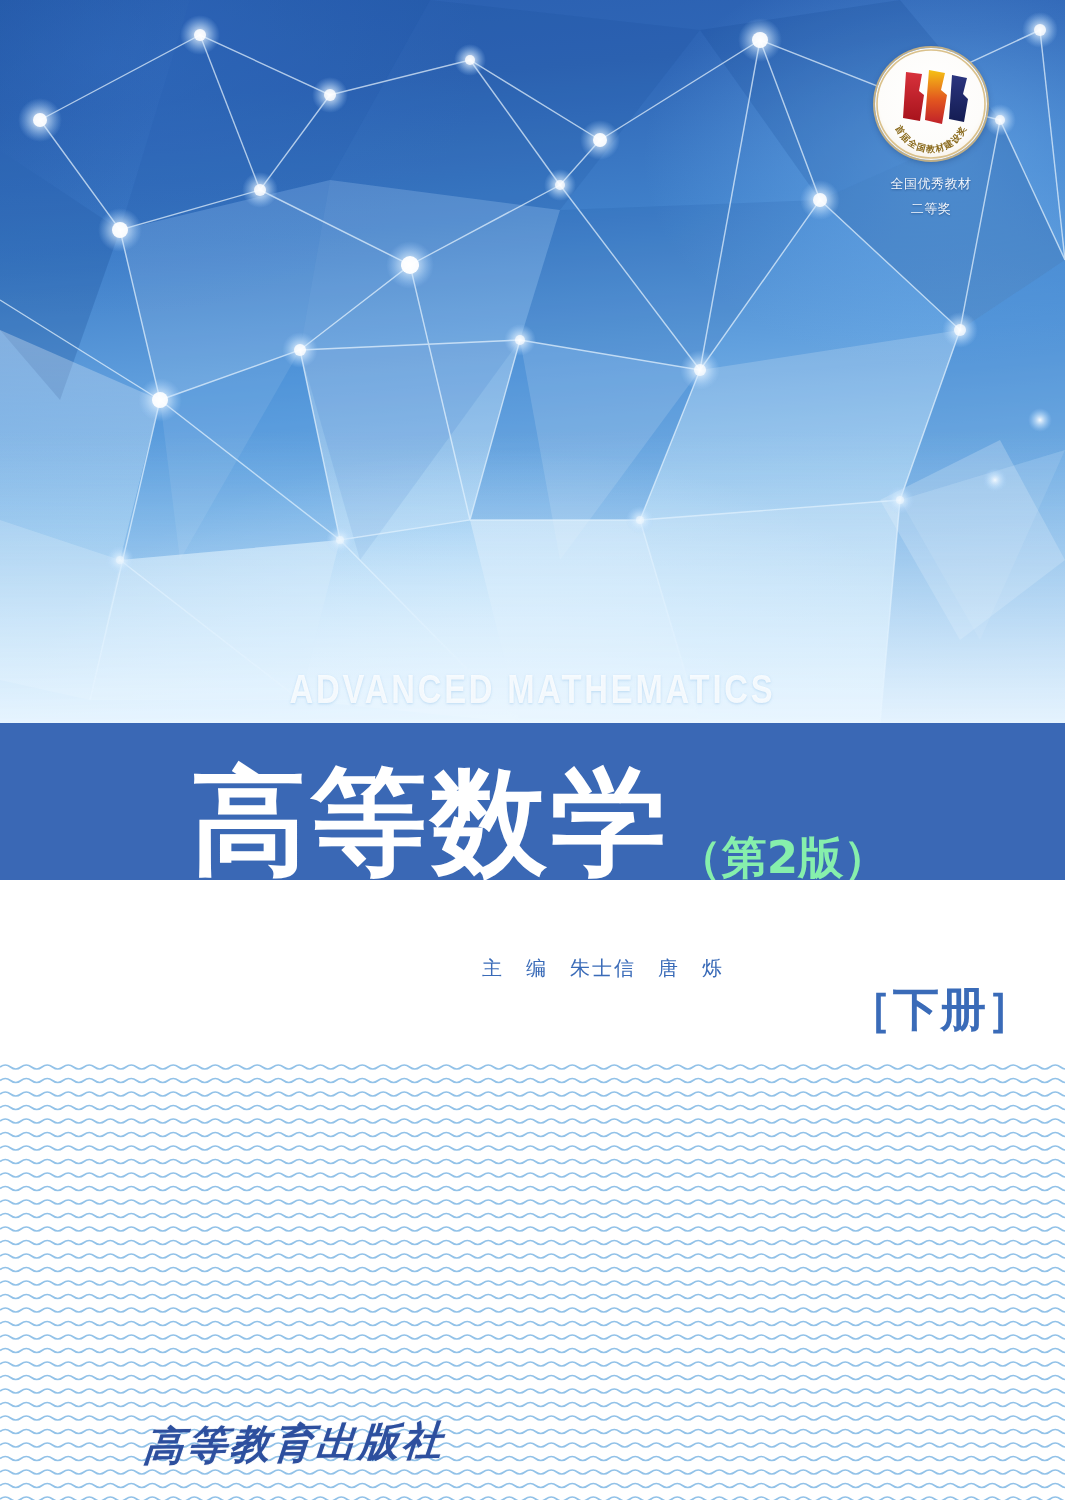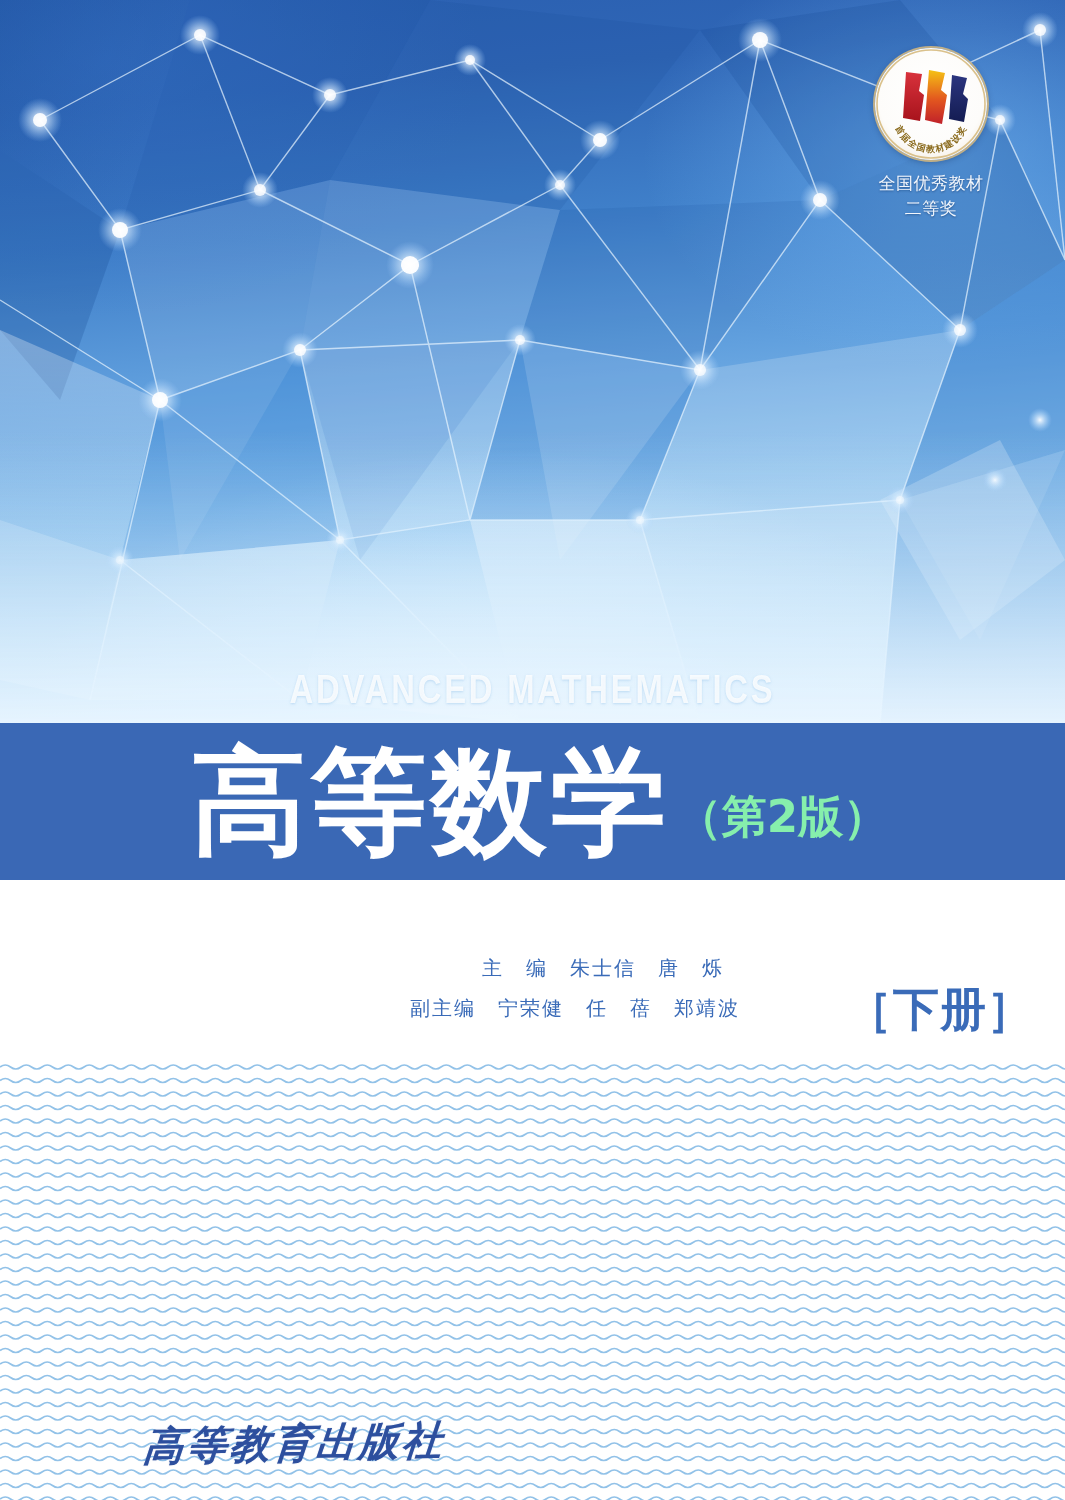--- a/index.html
+++ b/index.html
@@ -26,21 +26,21 @@
 
   
   .badge-wrap{position:absolute;left:872px;top:48px;width:118px;height:178px;text-align:center;}
   .badge-seal{
     position:relative;width:112px;height:112px;margin:0 auto;border-radius:50%;
     background:radial-gradient(circle at 50% 42%, #ffffff 0%, #fdfcfa 62%, #f3ece1 84%, #e6d9c2 100%);
     box-shadow:0 0 0 2px rgba(214,186,128,.85), 0 2px 7px rgba(0,20,60,.35);
   }
   .badge-seal svg{position:absolute;left:0;top:0;}
   .badge-line{
-    color:#f2f7fd;font-size:17px;letter-spacing:.5px;line-height:25px;
+    color:#f2f7fd;font-size:13px;letter-spacing:.5px;line-height:25px;
     text-shadow:0 1px 2px rgba(0,30,80,.45);
     font-family:"Liberation Sans","DejaVu Sans",sans-serif;
     font-weight:500;
   }
   .badge-line.l1{margin-top:11px;}
 
   
   .eng-title{
     position:absolute;left:0;top:666px;width:1065px;
     text-align:center;
@@ -53,21 +53,21 @@
     white-space:nowrap;
   }
 
   
   .title-band{
     position:absolute;left:0;top:723px;width:1065px;height:157px;
     background:#3a68b5;
   }
   .title-row{
     position:absolute;left:0;top:0;width:1065px;height:157px;
-    display:flex;align-items:center;justify-content:center;
+    display:flex;align-items:flex-end;justify-content:center;
   }
   .cn-title{
     color:#ffffff;
     font-size:116px;line-height:116px;
     font-weight:bold;
     letter-spacing:4px;
     font-family:"DejaVu Sans","Liberation Sans",sans-serif;
     margin-left:14px;
   }
   .edition{
@@ -310,21 +310,20 @@
   <div class="title-band">
     <div class="title-row">
       <span class="cn-title">高等数学</span>
       <span class="edition">（第2版）</span>
     </div>
   </div>
 
   <div class="authors-zone">
     <div class="authors-block">
       <div class="author-line main">主　编　朱士信　唐　烁</div>
-      <div class="author-line assoc">副主编　宁荣健　任　蓓　郑靖波</div>
     </div>
   </div>
 
   <div class="volume">［下册］</div>
 
   <div class="waves">
     <svg width="1065" height="437" viewBox="0 0 1065 437" preserveAspectRatio="none">
       <defs>
         <path id="wline" d="M0,4 q5.25,-4 10.5,0 t10.5,0 t10.5,0 t10.5,0 t10.5,0 t10.5,0 t10.5,0 t10.5,0 t10.5,0 t10.5,0
           t10.5,0 t10.5,0 t10.5,0 t10.5,0 t10.5,0 t10.5,0 t10.5,0 t10.5,0 t10.5,0 t10.5,0

